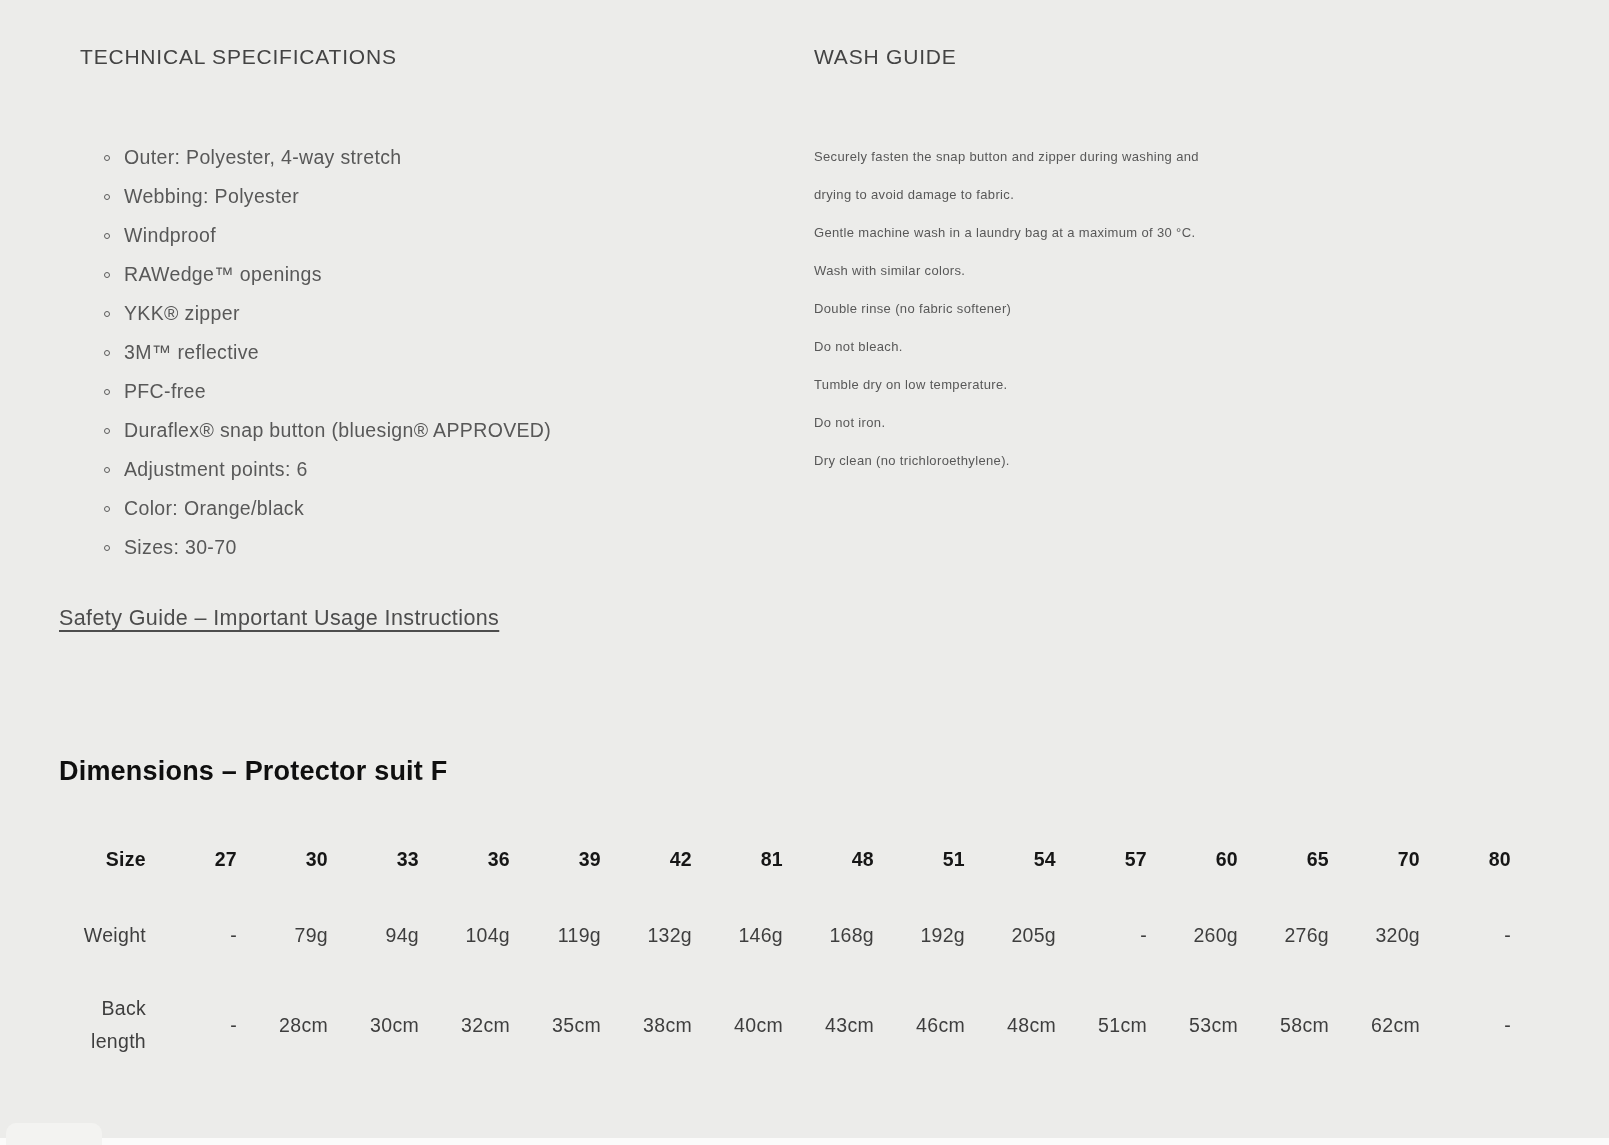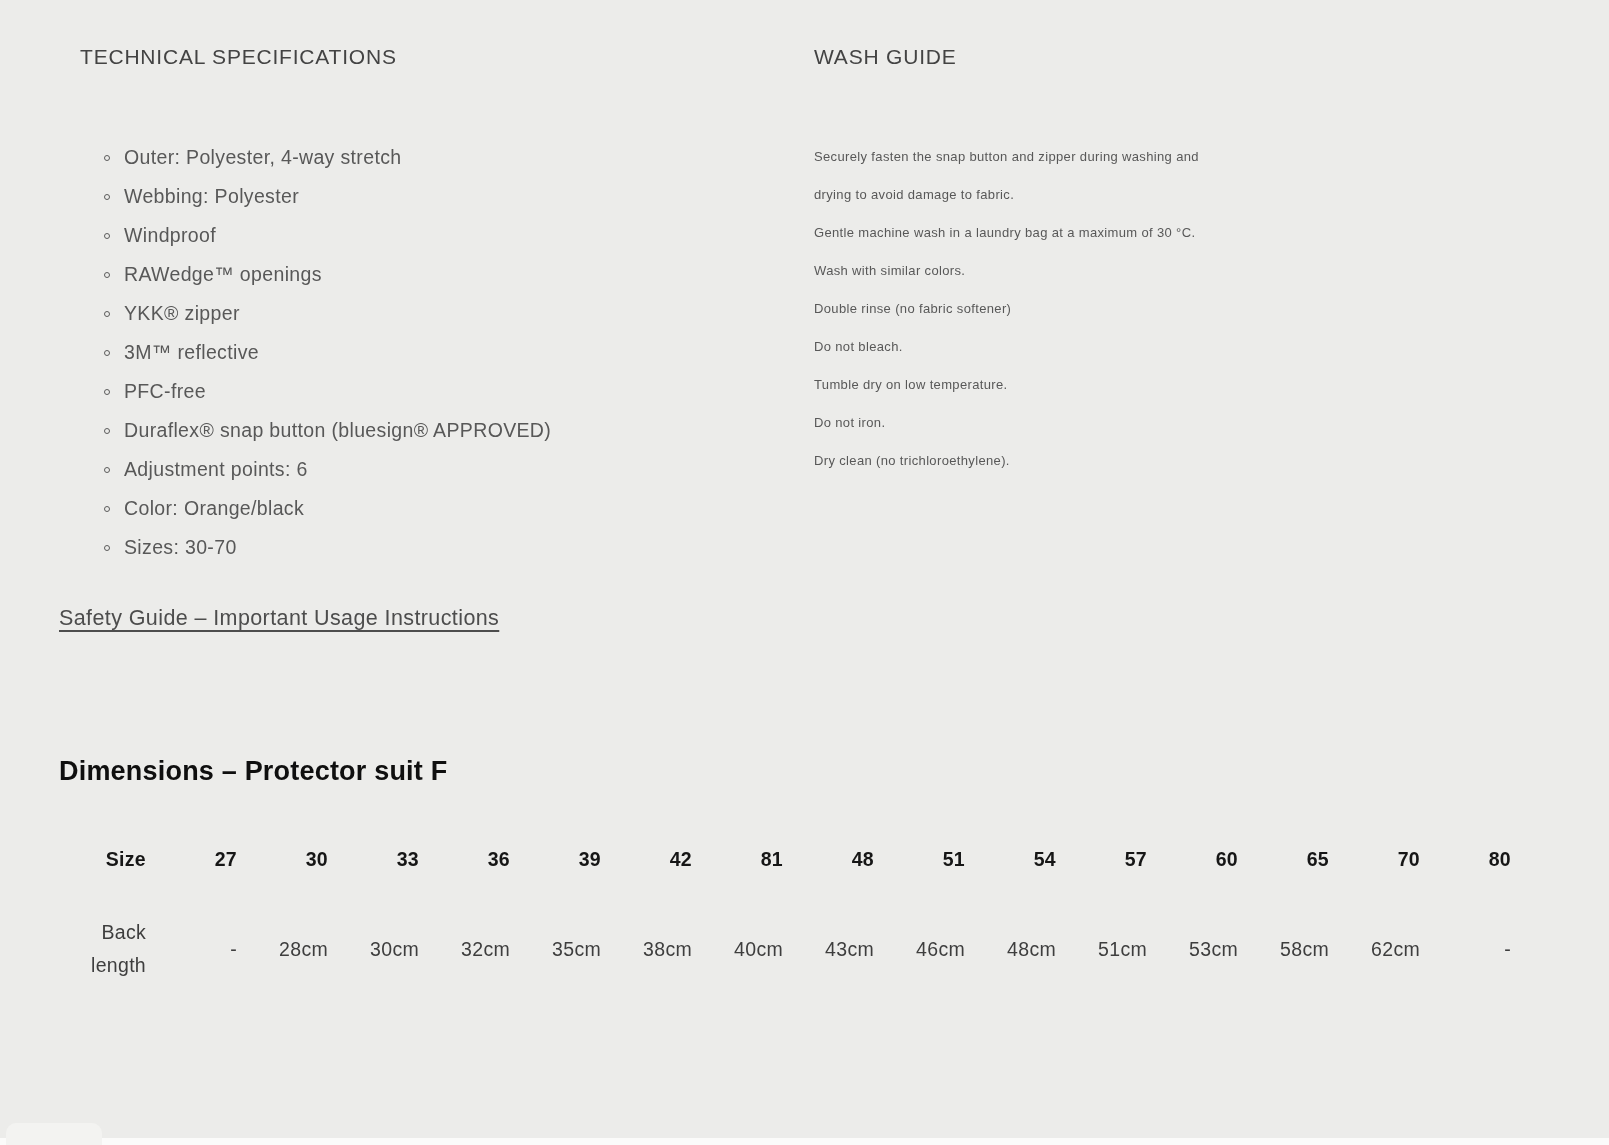--- a/index.html
+++ b/index.html
@@ -234,20 +234,38 @@
         <th>51</th>
         <th>54</th>
         <th>57</th>
         <th>60</th>
         <th>65</th>
         <th>70</th>
         <th>80</th>
       </tr>
     </thead>
     <tbody>
+      <tr class="row-weight">
+        <td class="row-label">Weight</td>
+        <td>-</td>
+        <td>79g</td>
+        <td>94g</td>
+        <td>104g</td>
+        <td>119g</td>
+        <td>132g</td>
+        <td>146g</td>
+        <td>168g</td>
+        <td>192g</td>
+        <td>205g</td>
+        <td>-</td>
+        <td>260g</td>
+        <td>276g</td>
+        <td>320g</td>
+        <td>-</td>
+      </tr>
       <tr class="row-back">
         <td class="row-label">Back length</td>
         <td>-</td>
         <td>28cm</td>
         <td>30cm</td>
         <td>32cm</td>
         <td>35cm</td>
         <td>38cm</td>
         <td>40cm</td>
         <td>43cm</td>

